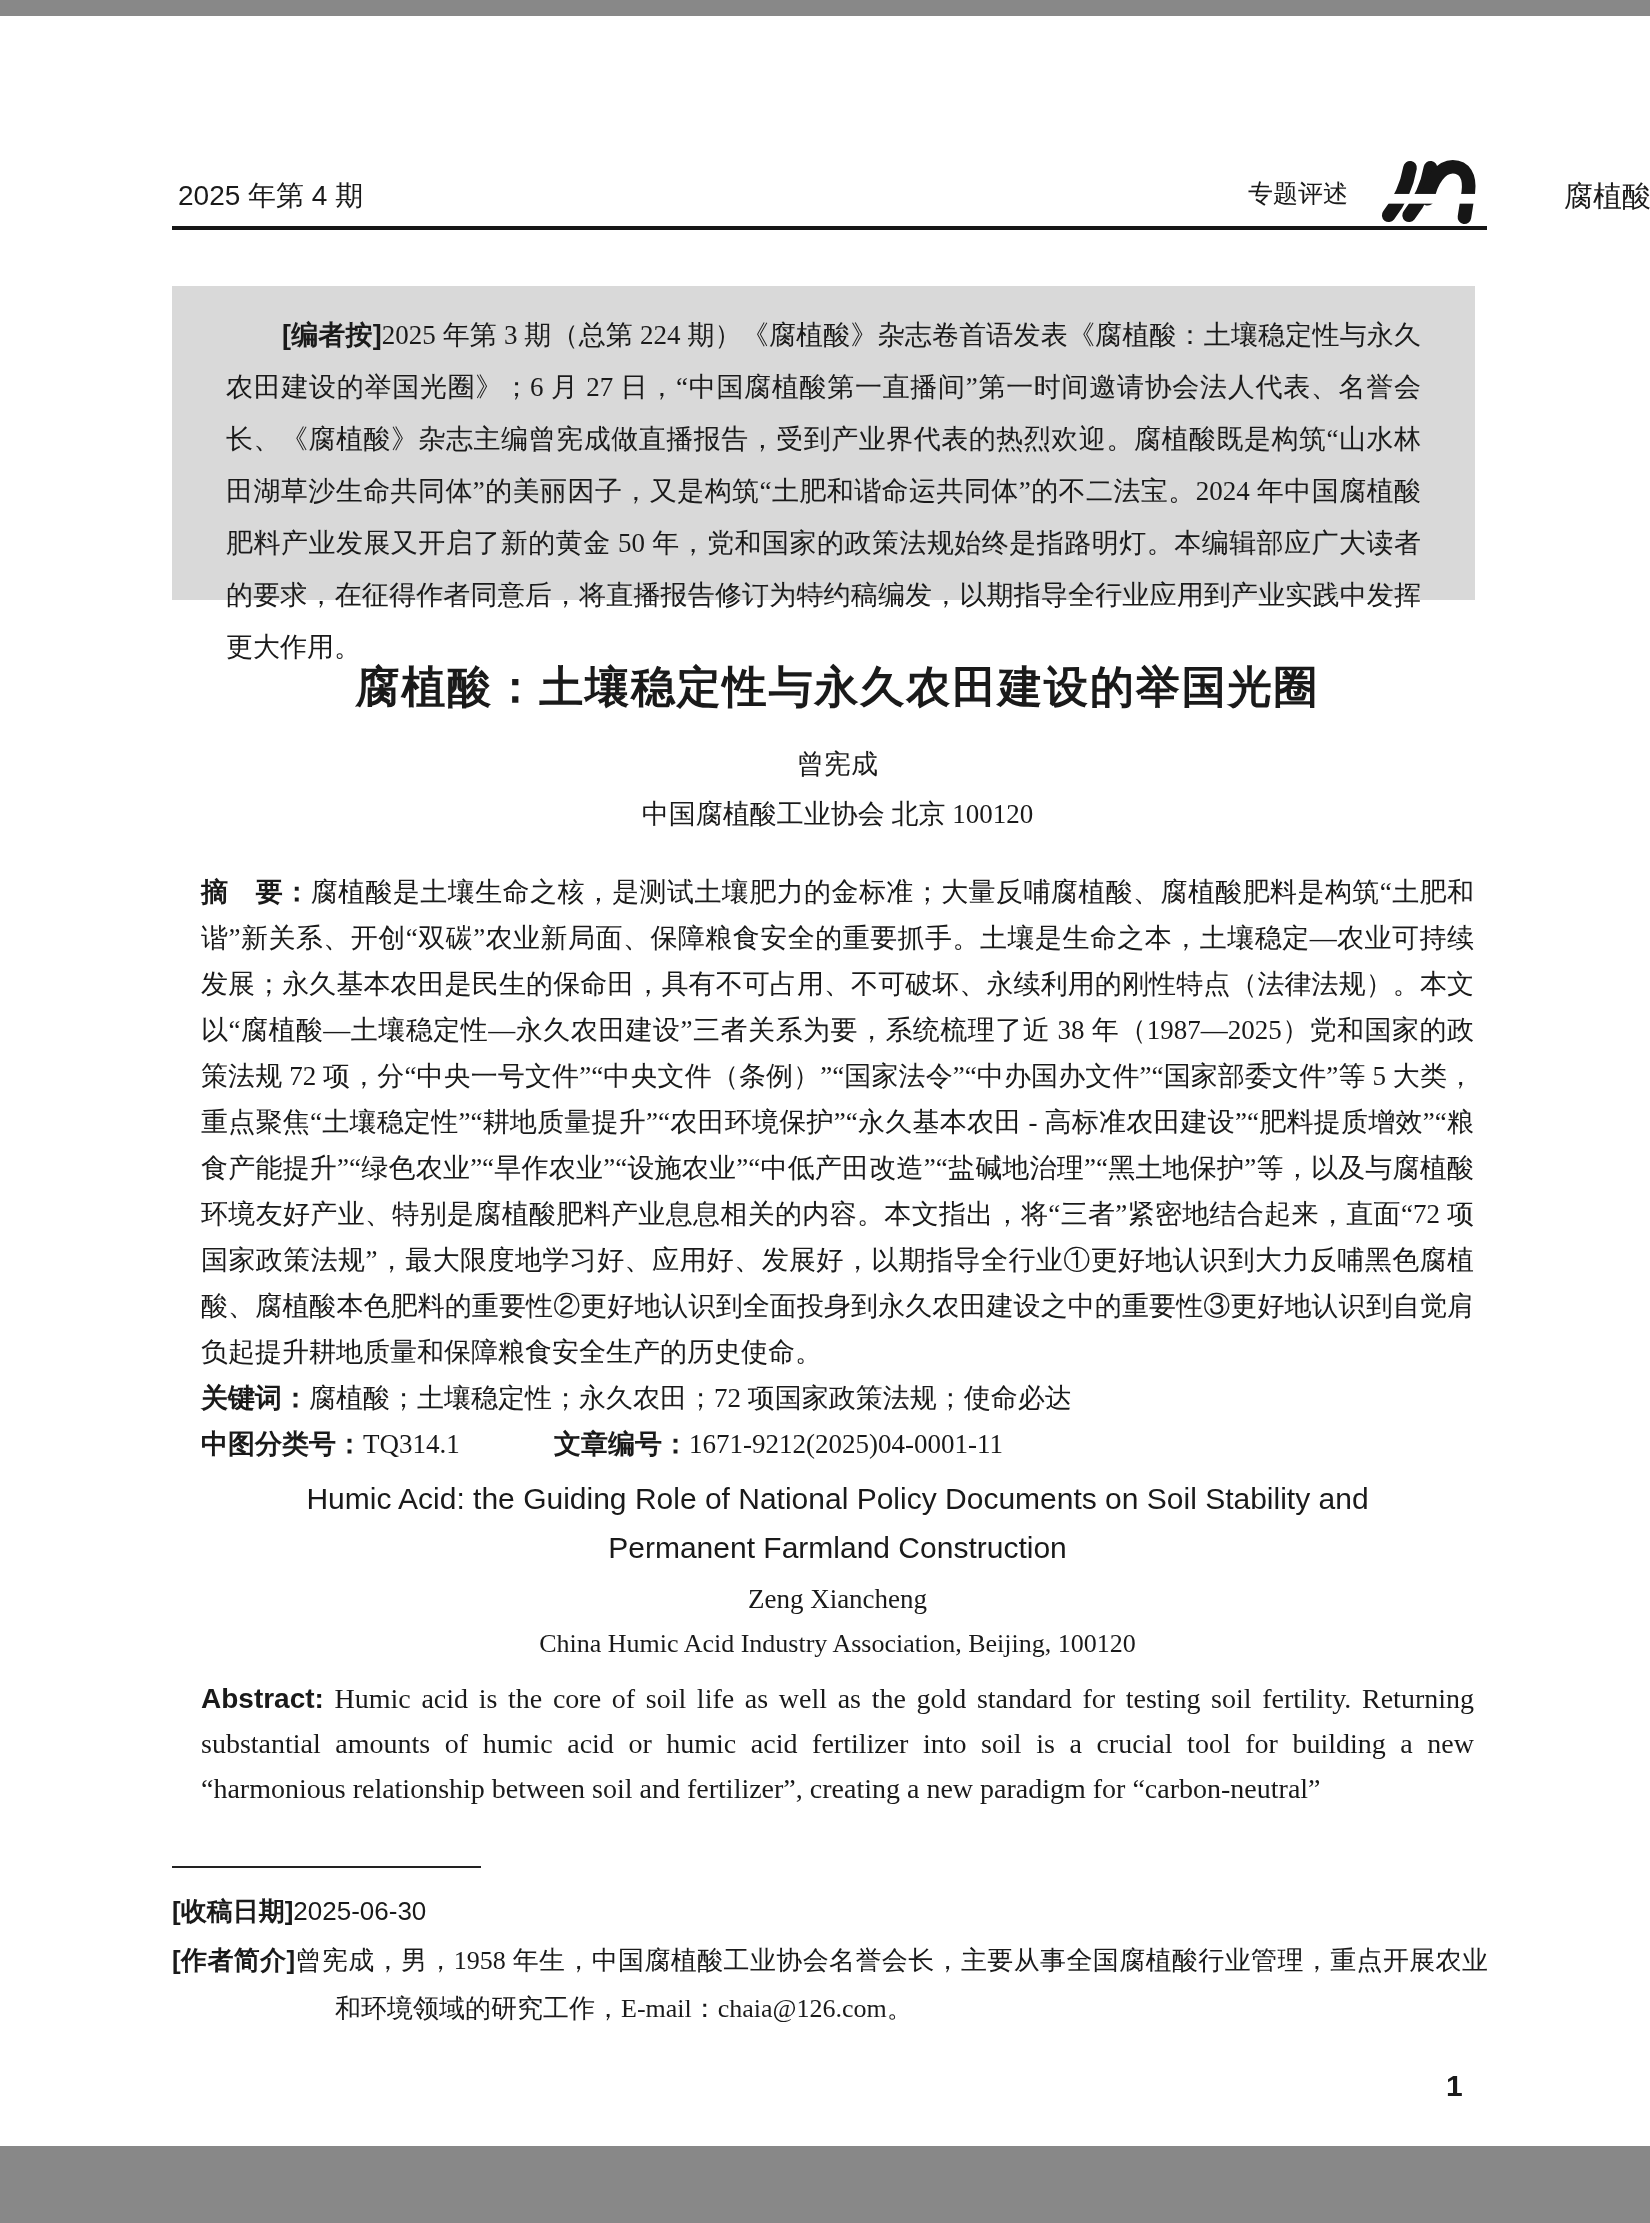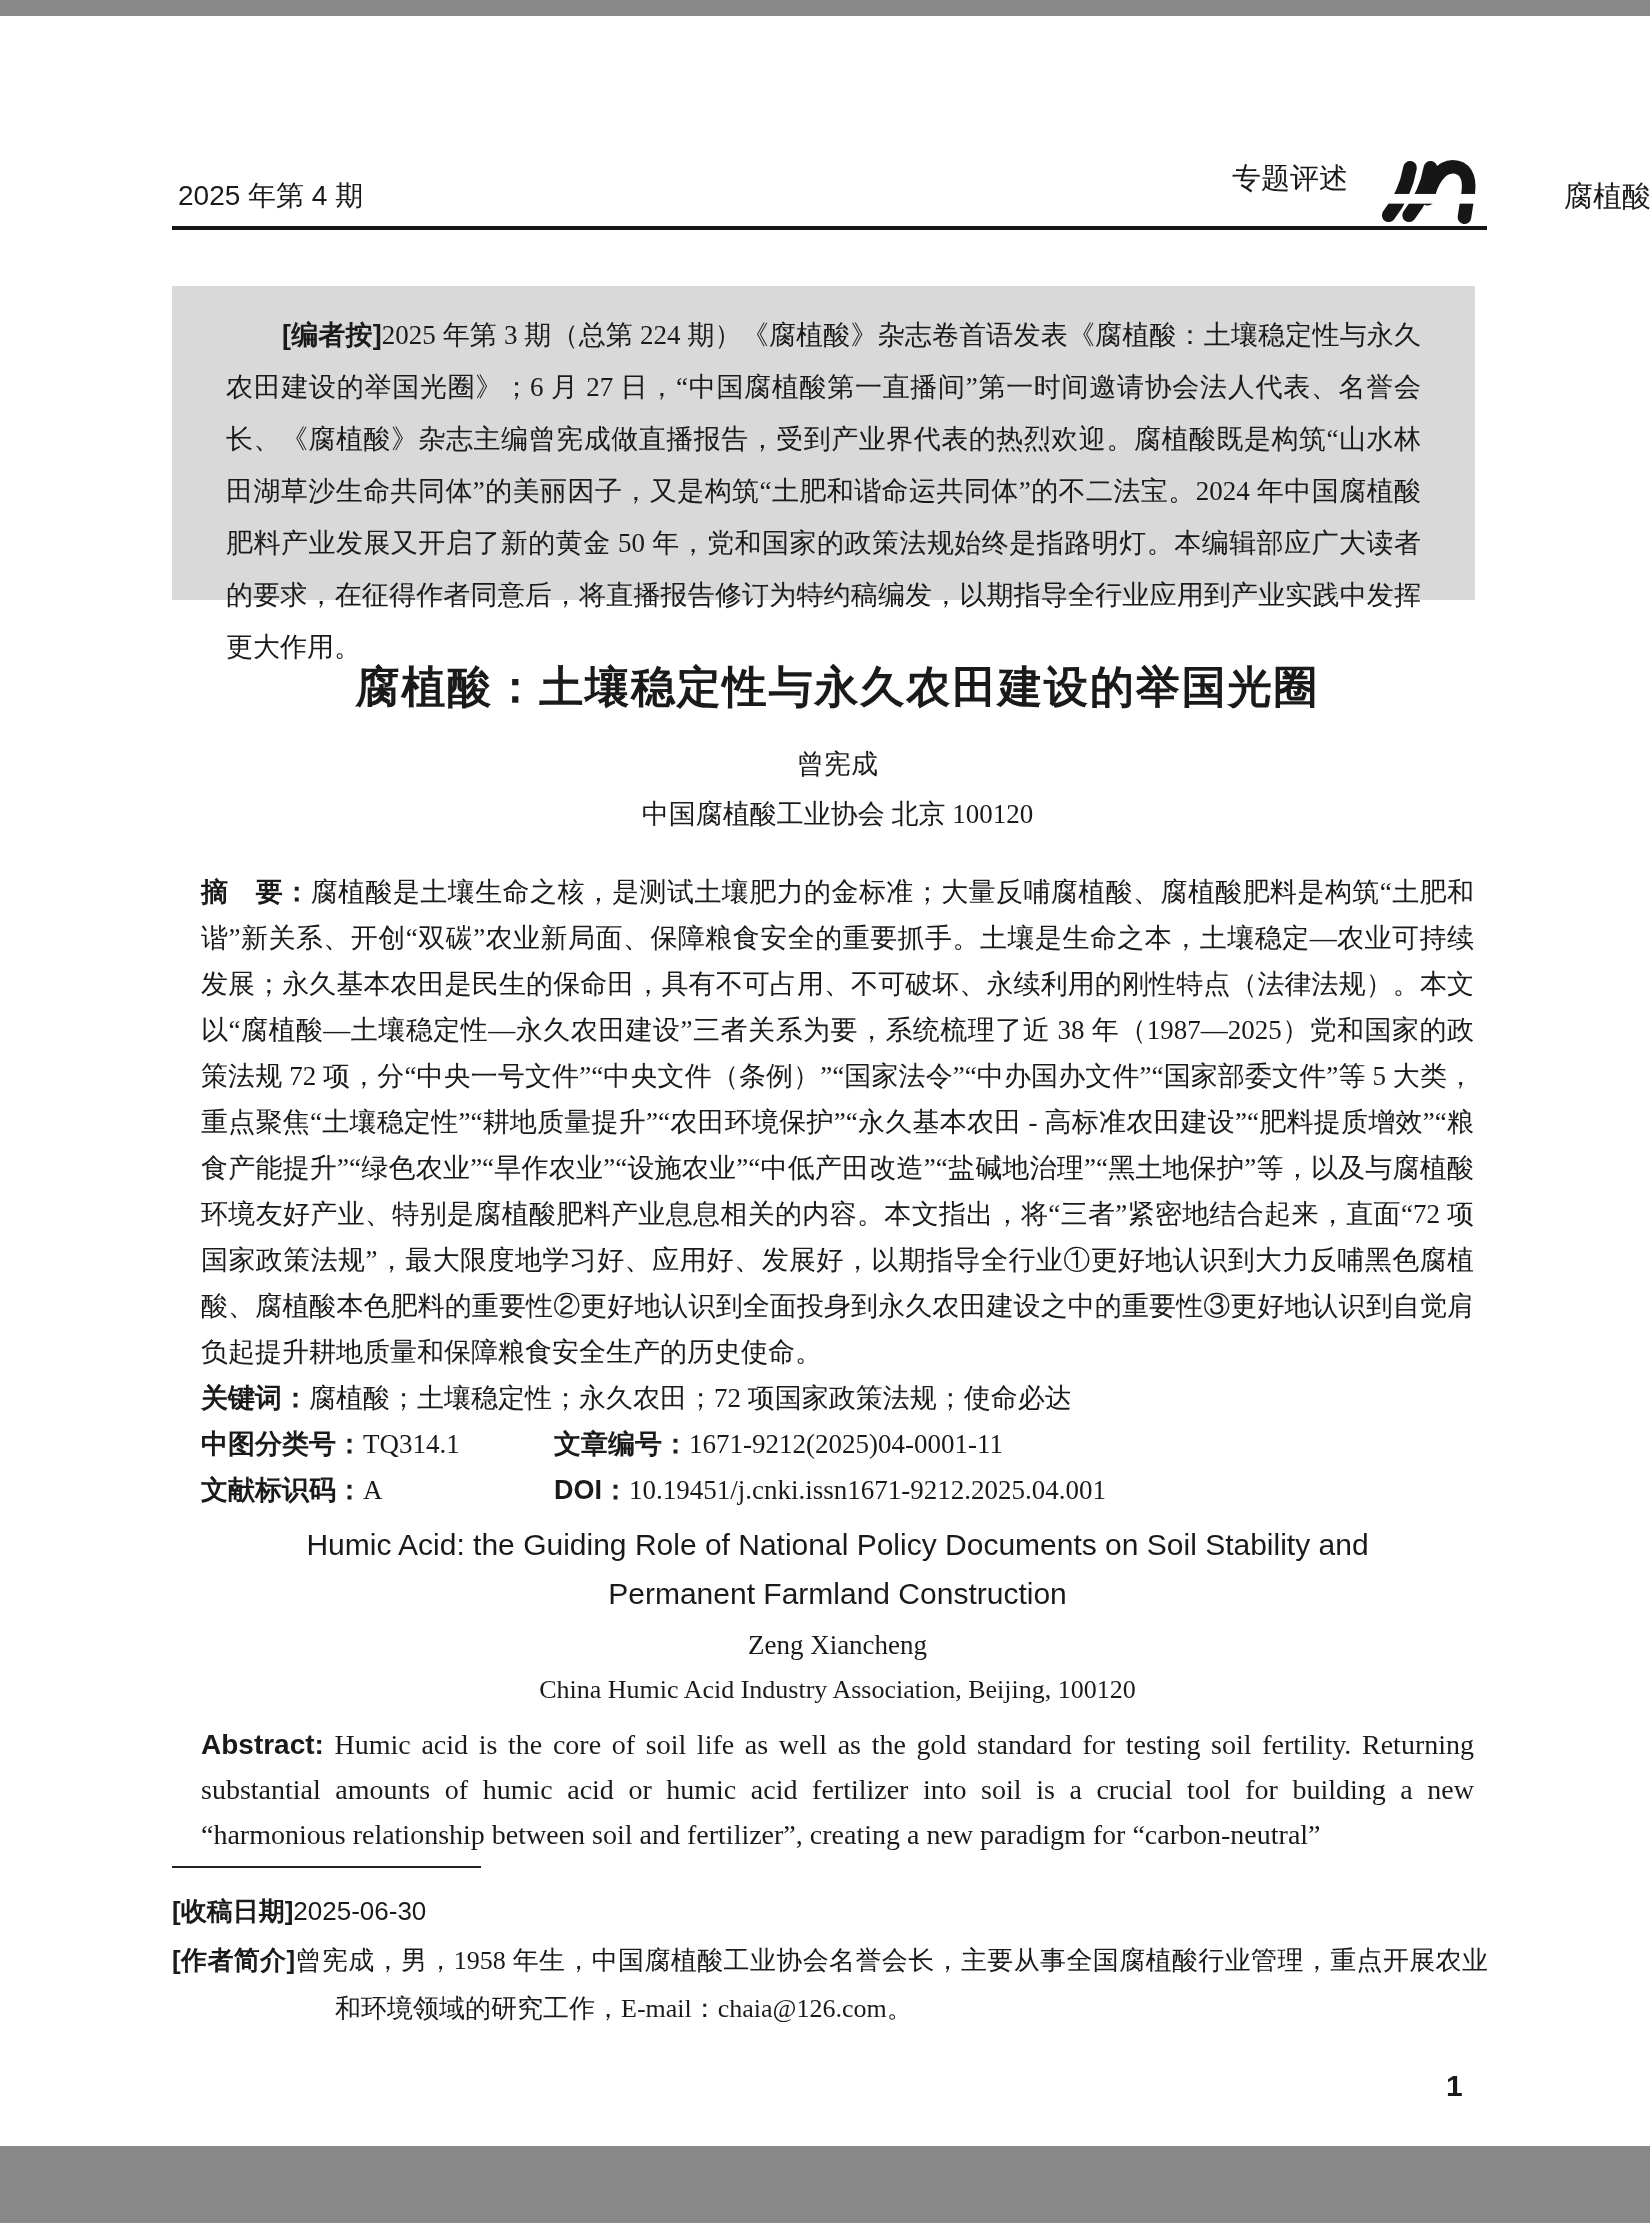--- a/index.html
+++ b/index.html
@@ -10,21 +10,21 @@
     background:#ffffff;
     color:#1a1a1a;
     font-family:"Liberation Serif", serif;
     overflow:hidden;
   }
   .sans { font-family:"Liberation Sans", sans-serif; }
 
   
   .header-issue   { position:absolute; left:178px; top:161px; font-size:28px; font-family:"Liberation Sans", sans-serif; }
   .header-journal { position:absolute; left:0; right:0; top:161px; text-align:right; font-size:29px; font-family:"Liberation Sans", sans-serif; }
-  .header-column  { position:absolute; right:303px; top:143px; font-size:29px; font-family:"Liberation Sans", sans-serif; }
+  .header-column  { position:absolute; right:303px; top:161px; font-size:25px; font-family:"Liberation Sans", sans-serif; }
   .logo-box { position:absolute; right:173px; top:142px; width:99px; height:68px; }
   .header-rule { position:absolute; left:172px; right:164px; top:210px; height:3.9px; background:#161616; }
 
   
   .editor-note {
     position:absolute; left:172px; right:176px; top:270px; height:314px;
     background:#d9d9d9; box-sizing:border-box;
     padding:23px 54px 0 54px;
   }
   .editor-note p {
@@ -102,24 +102,20 @@
 
     <p class="cn-abstract"><span class="lbl">摘　要：</span><span>腐植酸是土壤生命之核，是测试土壤肥力的金标准；大量反哺腐植酸、腐植酸肥料是构筑“土肥和谐”新关系、开创“双碳”农业新局面、保障粮食安全的重要抓手。土壤是生命之本，土壤稳定—农业可持续发展；永久基本农田是民生的保命田，具有不可占用、不可破坏、永续利用的刚性特点（法律法规）。本文以“腐植酸—土壤稳定性—永久农田建设”三者关系为要，系统梳理了近 38 年（1987—2025）党和国家的政策法规 72 项，分“中央一号文件”“中央文件（条例）”“国家法令”“中办国办文件”“国家部委文件”等 5 大类，重点聚焦“土壤稳定性”“耕地质量提升”“农田环境保护”“永久基本农田 - 高标准农田建设”“肥料提质增效”“粮食产能提升”“绿色农业”“旱作农业”“设施农业”“中低产田改造”“盐碱地治理”“黑土地保护”等，以及与腐植酸环境友好产业、特别是腐植酸肥料产业息息相关的内容。本文指出，将“三者”紧密地结合起来，直面“72 项国家政策法规”，最大限度地学习好、应用好、发展好，以期指导全行业①更好地认识到大力反哺黑色腐植酸、腐植酸本色肥料的重要性②更好地认识到全面投身到永久农田建设之中的重要性③更好地认识到自觉肩负起提升耕地质量和保障粮食安全生产的历史使命。</span></p>
 
     <p class="keywords"><span class="lbl">关键词：</span><span>腐植酸；土壤稳定性；永久农田；72 项国家政策法规；使命必达</span></p>
 
     <div class="meta-row">
       <span class="lbl">中图分类号：</span><span>TQ314.1</span>
       <span class="meta-col2"><span class="lbl">文章编号：</span><span>1671-9212(2025)04-0001-11</span></span>
     </div>
 
-    <div class="meta-row">
-      <span class="lbl">文献标识码：</span><span>A</span>
-      <span class="meta-col2"><span class="lbl">DOI：</span><span>10.19451/j.cnki.issn1671-9212.2025.04.001</span></span>
-    </div>
 
     <p class="en-title">Humic Acid: the Guiding Role of National Policy Documents on Soil Stability and Permanent Farmland Construction</p>
     <p class="en-author">Zeng Xiancheng</p>
     <p class="en-affiliation">China Humic Acid Industry Association, Beijing, 100120</p>
 
     <p class="en-abstract"><span class="lbl sans">Abstract:</span><span> Humic acid is the core of soil life as well as the gold standard for testing soil fertility. Returning substantial amounts of humic acid or humic acid fertilizer into soil is a crucial tool for building a new “harmonious relationship between soil and fertilizer”, creating a new paradigm for “carbon-neutral”</span></p>
   </div>
 
   <div class="footnote">
     <div class="fn-rule"></div>

